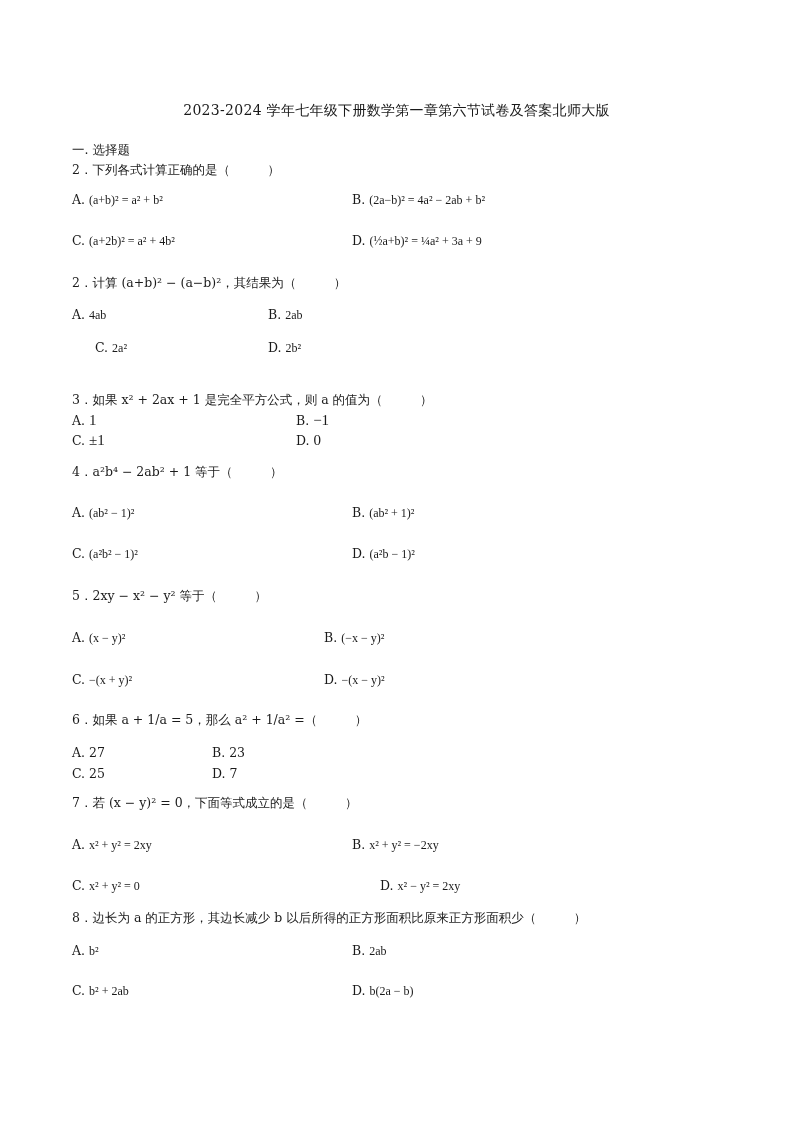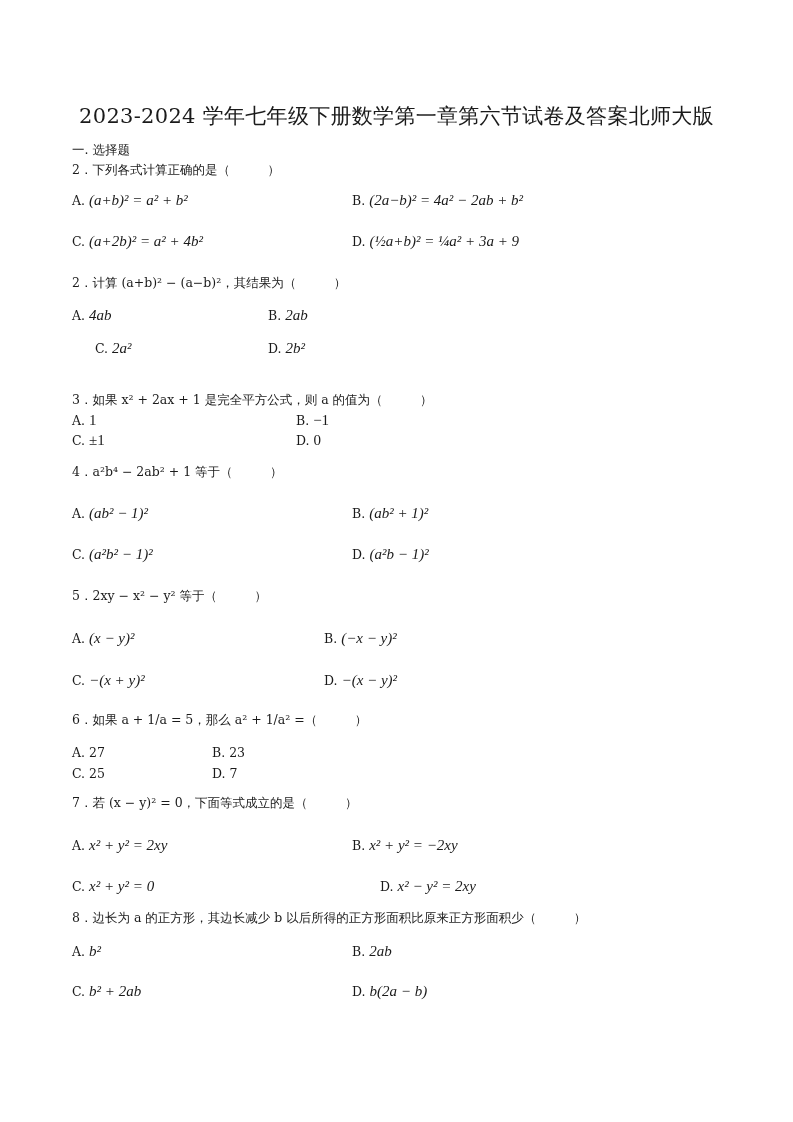--- a/index.html
+++ b/index.html
@@ -1,20 +1,20 @@
 <!DOCTYPE html>
 <html><head>
 <meta charset="utf-8">
 <style>
   html,body{margin:0;padding:0;background:#fff;}
   body{width:793px;height:1122px;position:relative;overflow:hidden;color:#1a1a1a;
        font-family:"DejaVu Serif","Liberation Serif",serif;}
-  .title{position:absolute;left:0;width:793px;top:102px;text-align:center;font-size:21px;letter-spacing:0.3px;}
+  .title{position:absolute;left:0;width:793px;top:102px;text-align:center;font-size:14px;letter-spacing:0.3px;}
   .line{position:absolute;font-size:12.5px;white-space:nowrap;}
-  .m{font-family:"Liberation Serif","DejaVu Serif",serif;font-style:italic;font-size:15px;}
+  .m{font-family:"Liberation Serif","DejaVu Serif",serif;font-size:12px;}
   .mn{font-family:"Liberation Serif","DejaVu Serif",serif;font-size:15px;}
 </style>
 </head>
 <body>
 
 <div class="title">2023-2024 学年七年级下册数学第一章第六节试卷及答案北师大版</div>
 <div class="line" style="left:72px;top:142px;">一. 选择题</div>
 
 <div class="line" style="left:72px;top:162px;">2．下列各式计算正确的是（　　　）</div>
 <div class="line" style="left:72px;top:192px;">A. <span class="m">(a+b)² = a² + b²</span></div>

